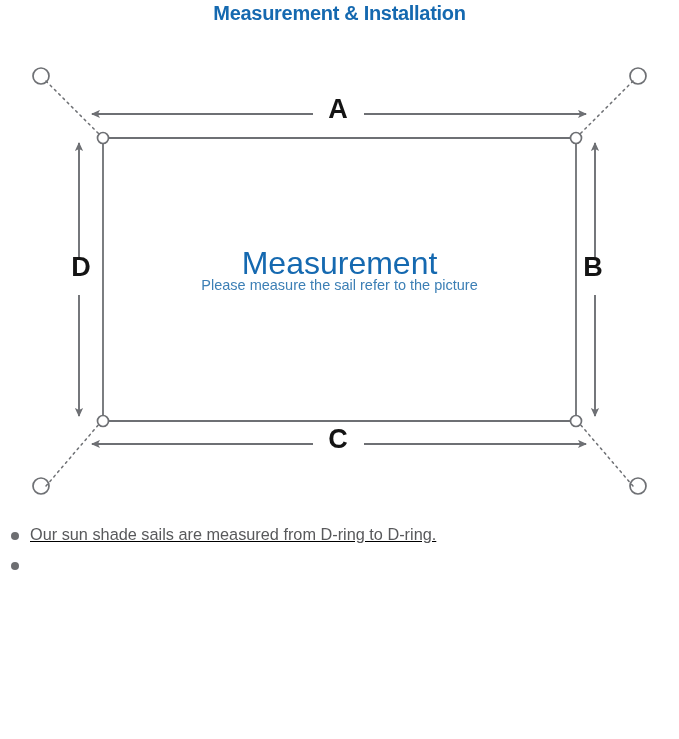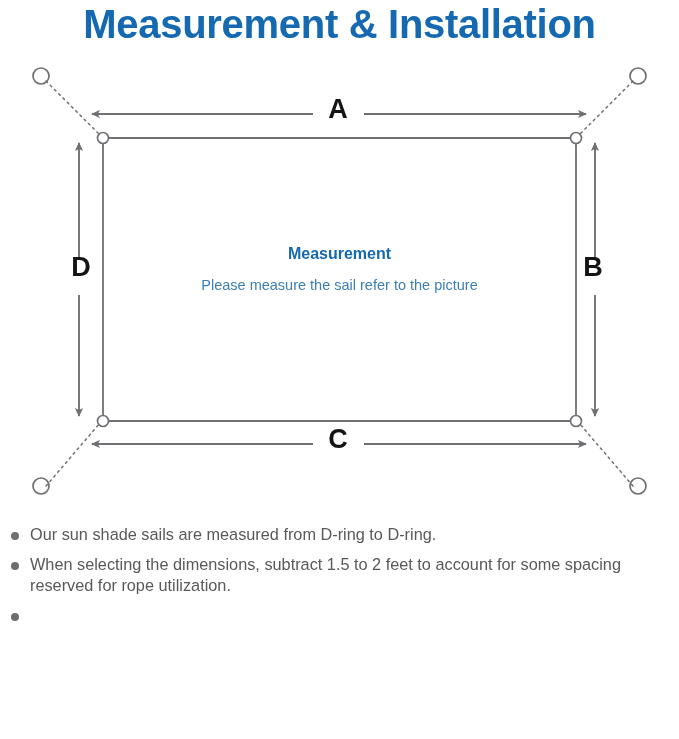--- a/index.html
+++ b/index.html
@@ -15,21 +15,21 @@
     overflow: hidden;
   }
 
   
   #page-title {
     position: absolute;
     top: 2px;
     left: 0;
     width: 679px;
     text-align: center;
-    font-size: 40px;
+    font-size: 20px;
     font-weight: bold;
     color: #1569b0;
     letter-spacing: -0.3px;
     white-space: nowrap;
   }
 
   
   #diagram-area {
     position: absolute;
     top: 45px;
@@ -43,22 +43,22 @@
     left: 0;
   }
 
   
   #sail-heading {
     position: absolute;
     left: 0;
     top: 200px;
     width: 679px;
     text-align: center;
-    font-size: 16px;
-    font-weight: bold;
+    font-size: 32px;
+    font-weight: normal;
     color: #1569b0;
   }
   #sail-subheading {
     position: absolute;
     left: 0;
     top: 232px;
     width: 679px;
     text-align: center;
     font-size: 14.5px;
     color: #3c7fb5;
@@ -77,20 +77,21 @@
   #dim-c { left: 308px; top: 381px; width: 60px; }
   #dim-b { left: 566px; top: 209px; width: 54px; }
   #dim-d { left: 54px;  top: 209px; width: 54px; }
 
   
   #notes-list {
     position: absolute;
     top: 524px;
     left: 0;
     width: 679px;
+    text-decoration: underline;
   }
   .note-item {
     position: relative;
     padding-left: 30px;
     padding-right: 6px;
     margin-bottom: 9px;
     font-size: 16.3px;
     line-height: 1.28;
     color: #58595b;
   }
@@ -167,18 +168,14 @@
   <div class="dim-label" id="dim-d">D</div>
 </div>
 
 <div id="notes-list">
   <div class="note-item">
     <span class="note-bullet"></span>
     <span>Our sun shade sails are measured from D-ring to D-ring.</span>
   </div>
   <div class="note-item">
     <span class="note-bullet"></span>
-    <span>When selecting the dimensions, subtract 1.5 to 2 feet to account for some spacing reserved for rope utilization.</span>
-  </div>
-  <div class="note-item">
-    <span class="note-bullet"></span>
   </div>
 </div>
 
 </body></html>

